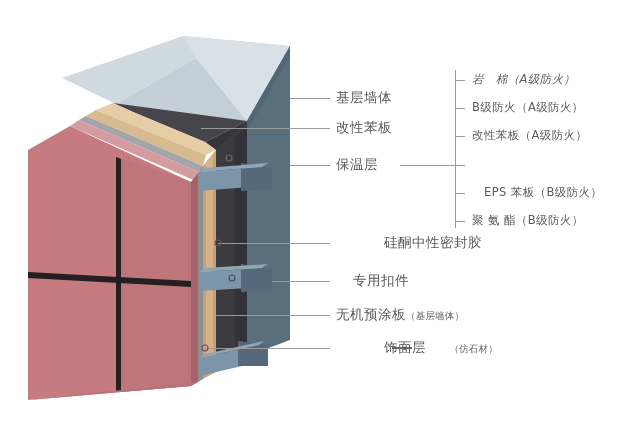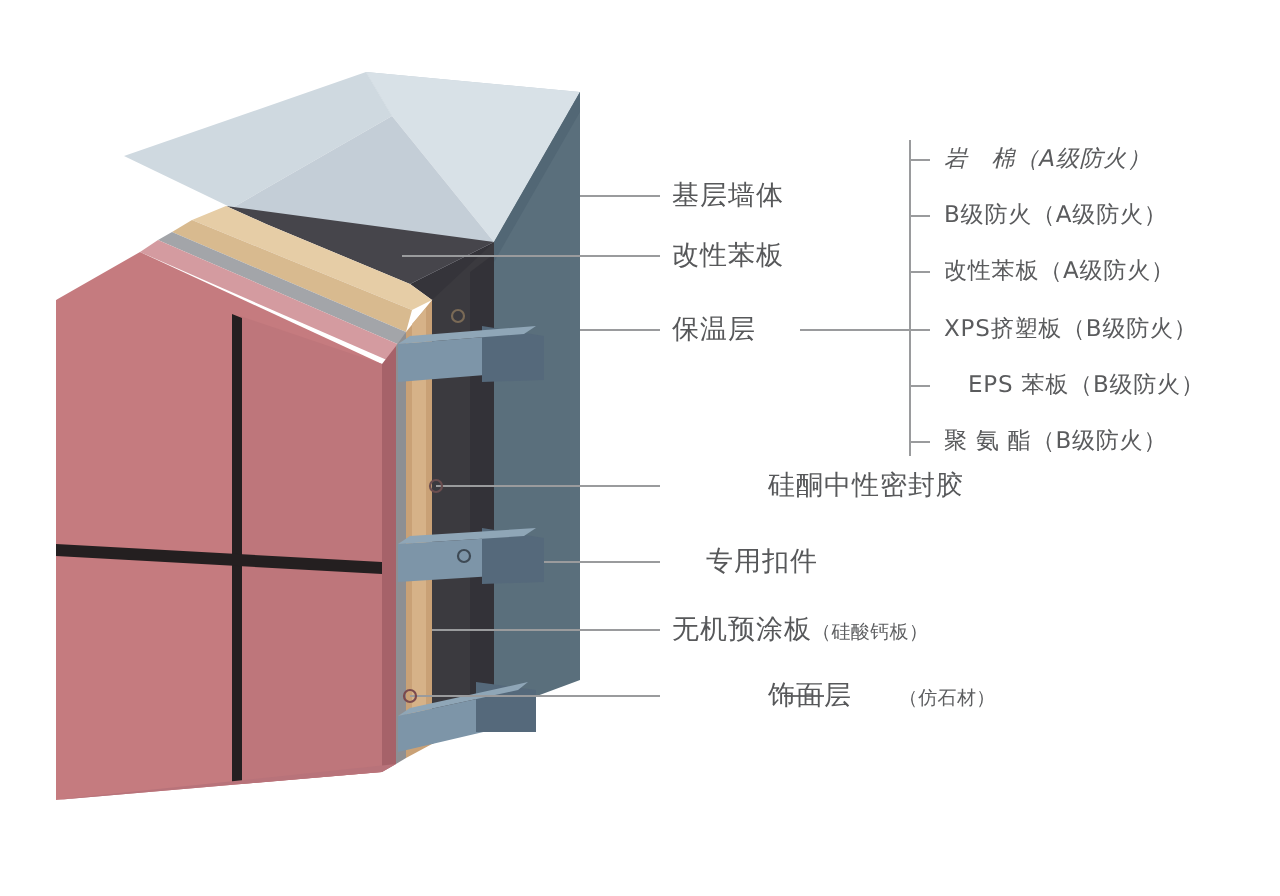--- a/index.html
+++ b/index.html
@@ -154,42 +154,39 @@
 
   <div class="lbl" style="left:336px;top:234px;margin-left:48px;">
     <span>硅酮中性密封胶</span>
   </div>
 
   <div class="lbl" style="left:353px;top:272px;">
     <span>专用扣件</span>
   </div>
 
   <div class="lbl" style="left:336px;top:306px;">
-    <span>无机预涂板</span><span class="sub">（硅酸钙板）</span>
+    <span>无机预涂板</span><span class="sub">（基层墙体）</span>
   </div>
 
   <div class="lbl" style="left:336px;top:339px;margin-left:48px;">
     <span>饰面层</span><span class="dash">&nbsp;&nbsp;&nbsp;&nbsp;&nbsp;</span><span class="sub">（仿石材）</span>
   </div>
 
   <div class="rlbl" style="left:472px;top:72px;font-style:italic;">
     <span>岩　棉</span><span>（A级防火）</span>
   </div>
 
   <div class="rlbl" style="left:472px;top:100px;">
     <span>B级防火</span><span>（A级防火）</span>
   </div>
 
   <div class="rlbl" style="left:472px;top:128px;">
     <span>改性苯板</span><span>（A级防火）</span>
   </div>
 
-  <div class="rlbl" style="left:472px;top:157px;">
-    <span>XPS挤塑板</span><span>（B级防火）</span>
-  </div>
 
   <div class="rlbl" style="left:472px;top:185px;margin-left:12px;">
     <span>EPS 苯板</span><span>（B级防火）</span>
   </div>
 
   <div class="rlbl" style="left:472px;top:213px;">
     <span>聚 氨 酯</span><span>（B级防火）</span>
   </div>
 
 </div>

